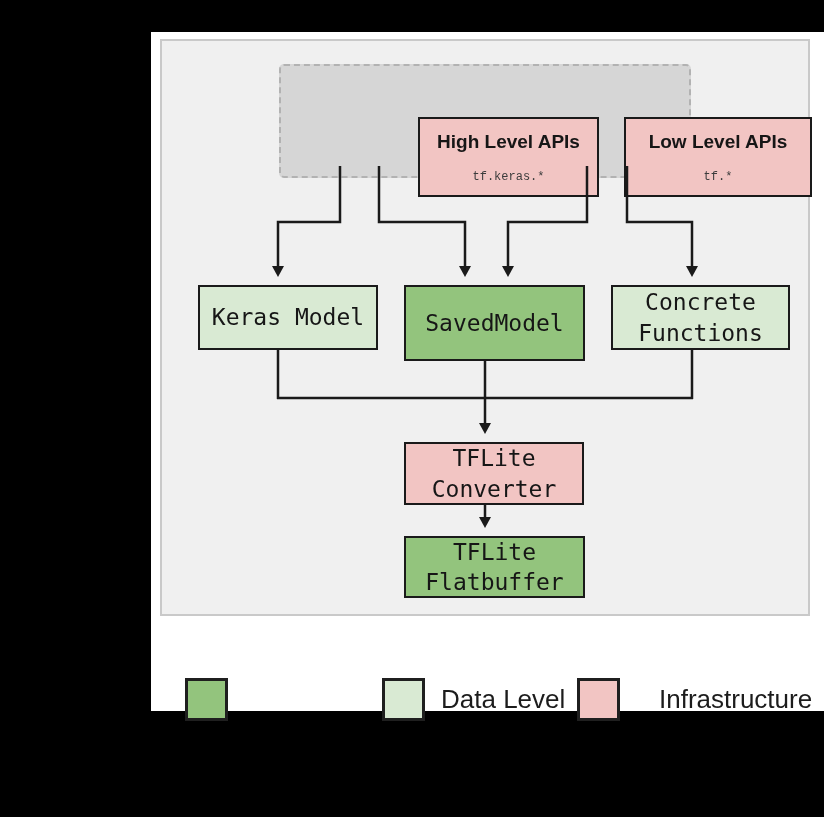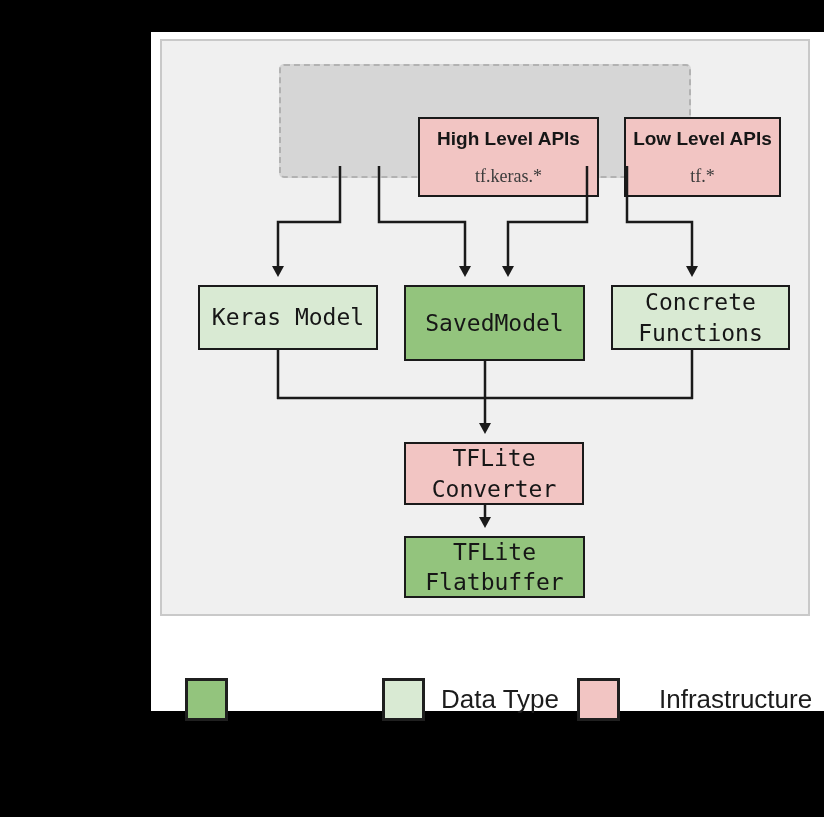--- a/index.html
+++ b/index.html
@@ -9,31 +9,31 @@
   .panel{position:absolute;left:9px;top:7px;width:650px;height:577px;background:#f0f0f0;
          border:2px solid #c9c9c9;box-sizing:border-box;}
   .api-group{position:absolute;left:117px;top:23px;width:412px;height:114px;background:#d6d6d6;
          border:2px dashed #b2b2b2;border-radius:5px;box-sizing:border-box;}
   .node{position:absolute;border:2.5px solid #1a1a1a;box-sizing:border-box;
         display:flex;flex-direction:column;align-items:center;justify-content:center;}
   .pink{background:#f2c5c3;}
   .green{background:#93c47d;}
   .lightgreen{background:#d9ead3;}
   .api-title{font-size:19px;font-weight:600;color:#161616;line-height:1.25;text-align:center;}
-  .api-sub{font-family:Liberation Serif, serif;font-size:18px;color:#3c3c3c;margin-top:16px;}
+  .api-sub{font-family:Liberation Mono, monospace;font-size:12px;color:#3c3c3c;margin-top:16px;}
   .node-label{font-family:"DejaVu Sans Mono",monospace;font-size:23px;color:#161616;
               text-align:center;line-height:1.32;white-space:pre-line;}
   .wires{position:absolute;left:0;top:0;pointer-events:none;}
   .legend{position:absolute;left:0;top:614px;width:673px;height:65px;}
   .swatch{position:absolute;top:32px;width:43px;height:43px;border:3px solid #1f1f1f;box-sizing:border-box;}
   .legend-label{position:absolute;top:32px;height:43px;display:flex;align-items:center;
                 font-size:26px;color:#1c1c1c;}
   
   #high-box{left:137px;top:51px;width:181px;height:80px;}
-  #low-box{left:343px;top:51px;width:157px;height:80px;}
+  #low-box{left:343px;top:51px;width:188px;height:80px;}
   #keras-box{left:36px;top:244px;width:180px;height:65px;}
   #saved-box{left:242px;top:244px;width:181px;height:76px;}
   #concrete-box{left:449px;top:244px;width:179px;height:65px;align-items:center;}
   #converter-box{left:242px;top:401px;width:180px;height:63px;}
   #flatbuffer-box{left:242px;top:495px;width:181px;height:62px;}
 </style>
 </head>
 <body>
 
 <div class="stage">
@@ -87,19 +87,19 @@
       <div class="node green" id="flatbuffer-box">
         <div class="node-label">TFLite
 Flatbuffer</div>
       </div>
     </div>
 
     <div class="legend">
       <div class="swatch" style="left:34px;background:#93c47d;"></div>
 
       <div class="swatch" style="left:231px;background:#d9ead3;"></div>
-      <div class="legend-label" style="left:290px;">Data Type</div>
+      <div class="legend-label" style="left:290px;">Data Level</div>
 
       <div class="swatch" style="left:426px;background:#f2c5c3;"></div>
       <div class="legend-label" style="left:484px;margin-left:24px;">Infrastructure</div>
     </div>
   </div>
 </div>
 
 </body></html>

